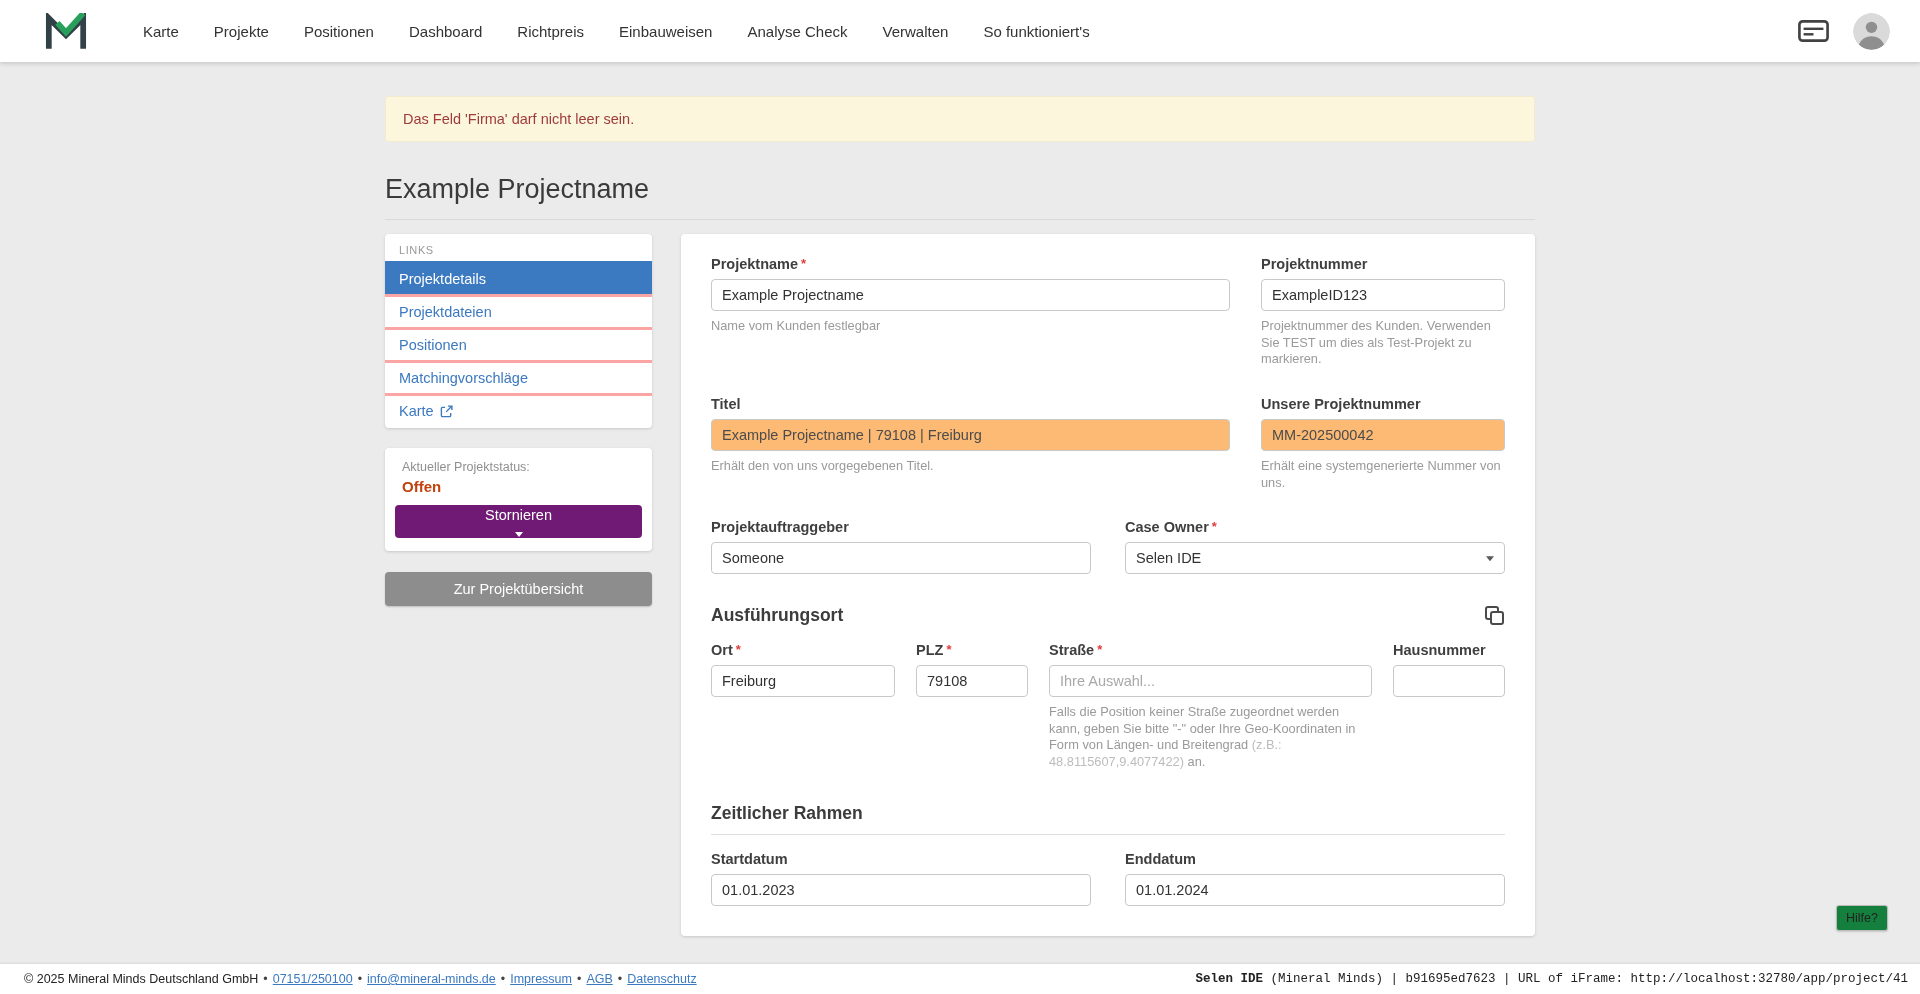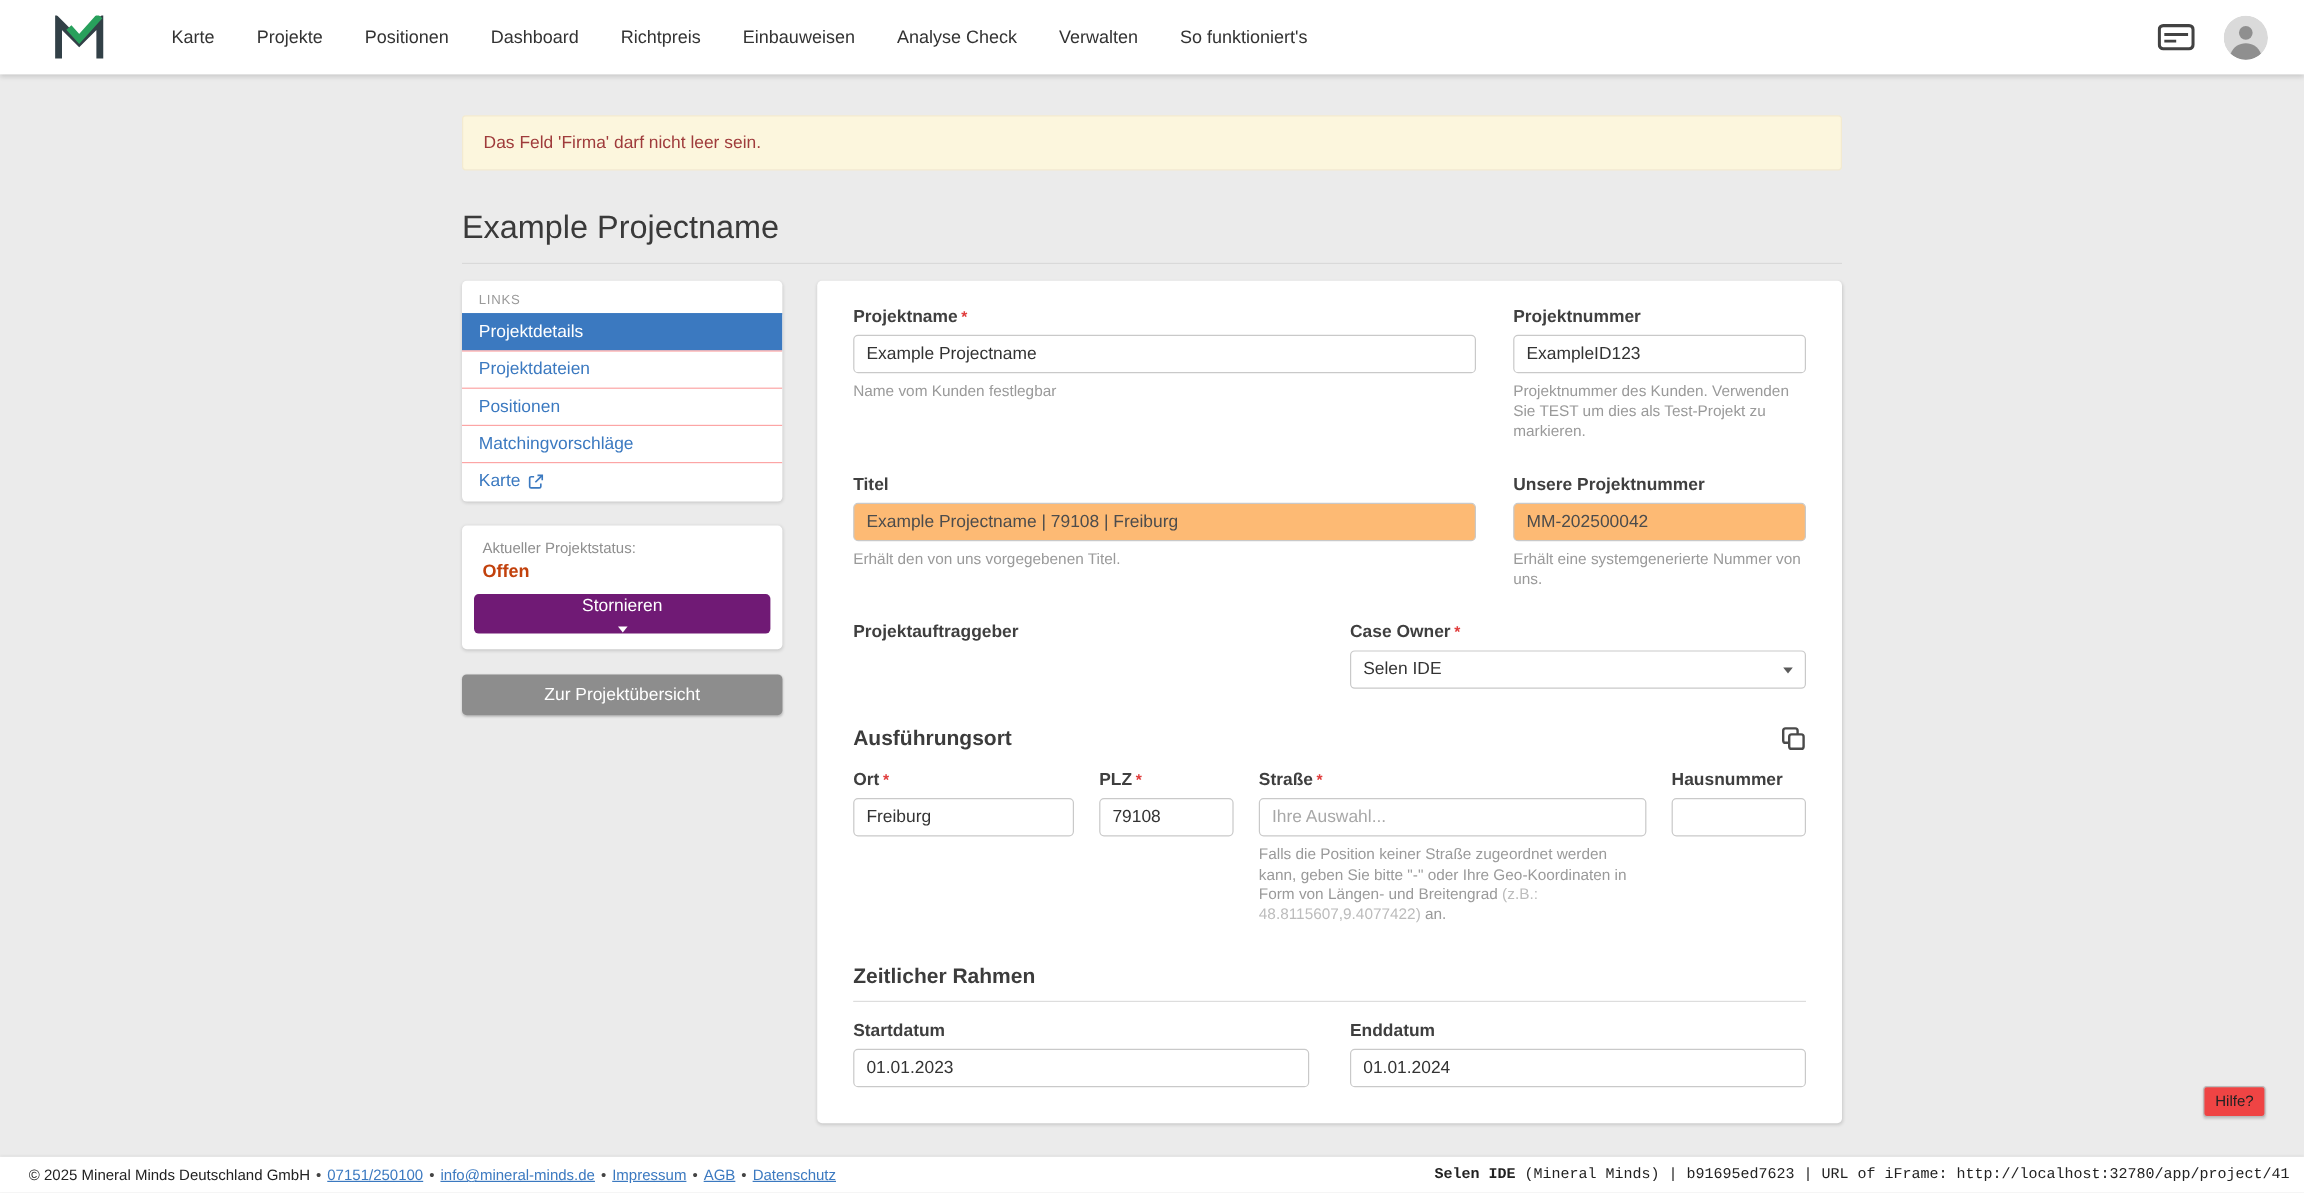--- a/index.html
+++ b/index.html
@@ -37,21 +37,21 @@
   hr.title-divider { border: none; border-top: 1px solid #d9d9d9; margin: 14px 0 14px; }
 
   .layout-row { display: flex; align-items: flex-start; }
   aside.sidebar { width: 267px; flex-shrink: 0; }
   .card { background: #fff; border-radius: 4px; box-shadow: 0 1px 3px rgba(0,0,0,.15); }
 
   .links-card { overflow: hidden; padding-bottom: 2px; }
   .links-header { padding: 10px 14px 5px; font-size: 11px; letter-spacing: .6px; color: #9a9a9a; }
   .link-item {
     padding: 7px 14px; font-size: 14.5px; color: #3b79c0; cursor: pointer;
-    border-top: 1px solid #fca5a5; display: flex; align-items: center; gap: 6px;
+    border-top: 3px solid #fca5a5; display: flex; align-items: center; gap: 6px;
   }
   .link-item.active { background: #3b79c0; color: #fff; border-top-color: #3b79c0; }
 
   .status-card { margin-top: 20px; padding: 12px 10px 13px; }
   .status-label { font-size: 12.5px; color: #8f8f8f; padding-left: 7px; }
   .status-value { font-size: 15px; font-weight: 700; color: #c2410c; padding-left: 7px; margin-top: 4px; }
   .btn-danger {
     margin-top: 10px; width: 100%; height: 33px; background: #701a75; color: #fff;
     border: none; border-radius: 4px; font-size: 14.5px; font-family: inherit; cursor: pointer;
     display: flex; align-items: center; justify-content: center; gap: 9px; flex-direction: column;
@@ -97,21 +97,21 @@
   .col-ort { width: 184px; }
   .col-plz { width: 112px; }
   .col-str { width: 323px; }
   .col-haus { flex: 1; }
   h2.sec.zr { margin-top: 32px; }
   hr.section-divider { border: none; border-top: 1px solid #ddd; margin: 10px 0 16px; }
 
   
   .help-btn {
     position: absolute; right: 32px; bottom: 63px; z-index: 50;
-    background: #ef4444; border: 1px solid #bbb; border-radius: 3px;
+    background: #15803d; border: 1px solid #bbb; border-radius: 3px;
     padding: 5px 9px; font-size: 12.5px; font-family: inherit; color: #222; cursor: pointer;
     box-shadow: 0 1px 2px rgba(0,0,0,.15);
   }
   footer.pagefooter {
     position: absolute; bottom: 0; left: 0; right: 0; height: 30px; background: #fff;
     box-shadow: 0 -1px 2px rgba(0,0,0,.08); display: flex; align-items: center;
     justify-content: space-between; padding: 0 12px 0 24px; font-size: 12.5px; color: #222; z-index: 40;
   }
   .footer-left { display: flex; align-items: center; white-space: nowrap; }
   .footer-left .sep { margin: 0 5px; color: #444; }
@@ -225,20 +225,21 @@
           <div class="col-b">
             <label class="flabel">Unsere Projektnummer</label>
             <input class="finput" type="text" disabled="" value="MM-202500042" style="">
             <div class="helper">Erhält eine systemgenerierte Nummer von uns.</div>
           </div>
         </div>
 
         <div class="frow-half">
           <div class="half">
             <label class="flabel">Projektauftraggeber</label>
+            <input class="finput" type="text" value="Someone" style="">
           </div>
           <div class="half">
             <label class="flabel">
               <span>Case Owner</span><span class="req">*</span>
             </label>
             <div class="fselect">
               <span>Selen IDE</span>
               <span class="sel-caret"></span>
             </div>
           </div>

